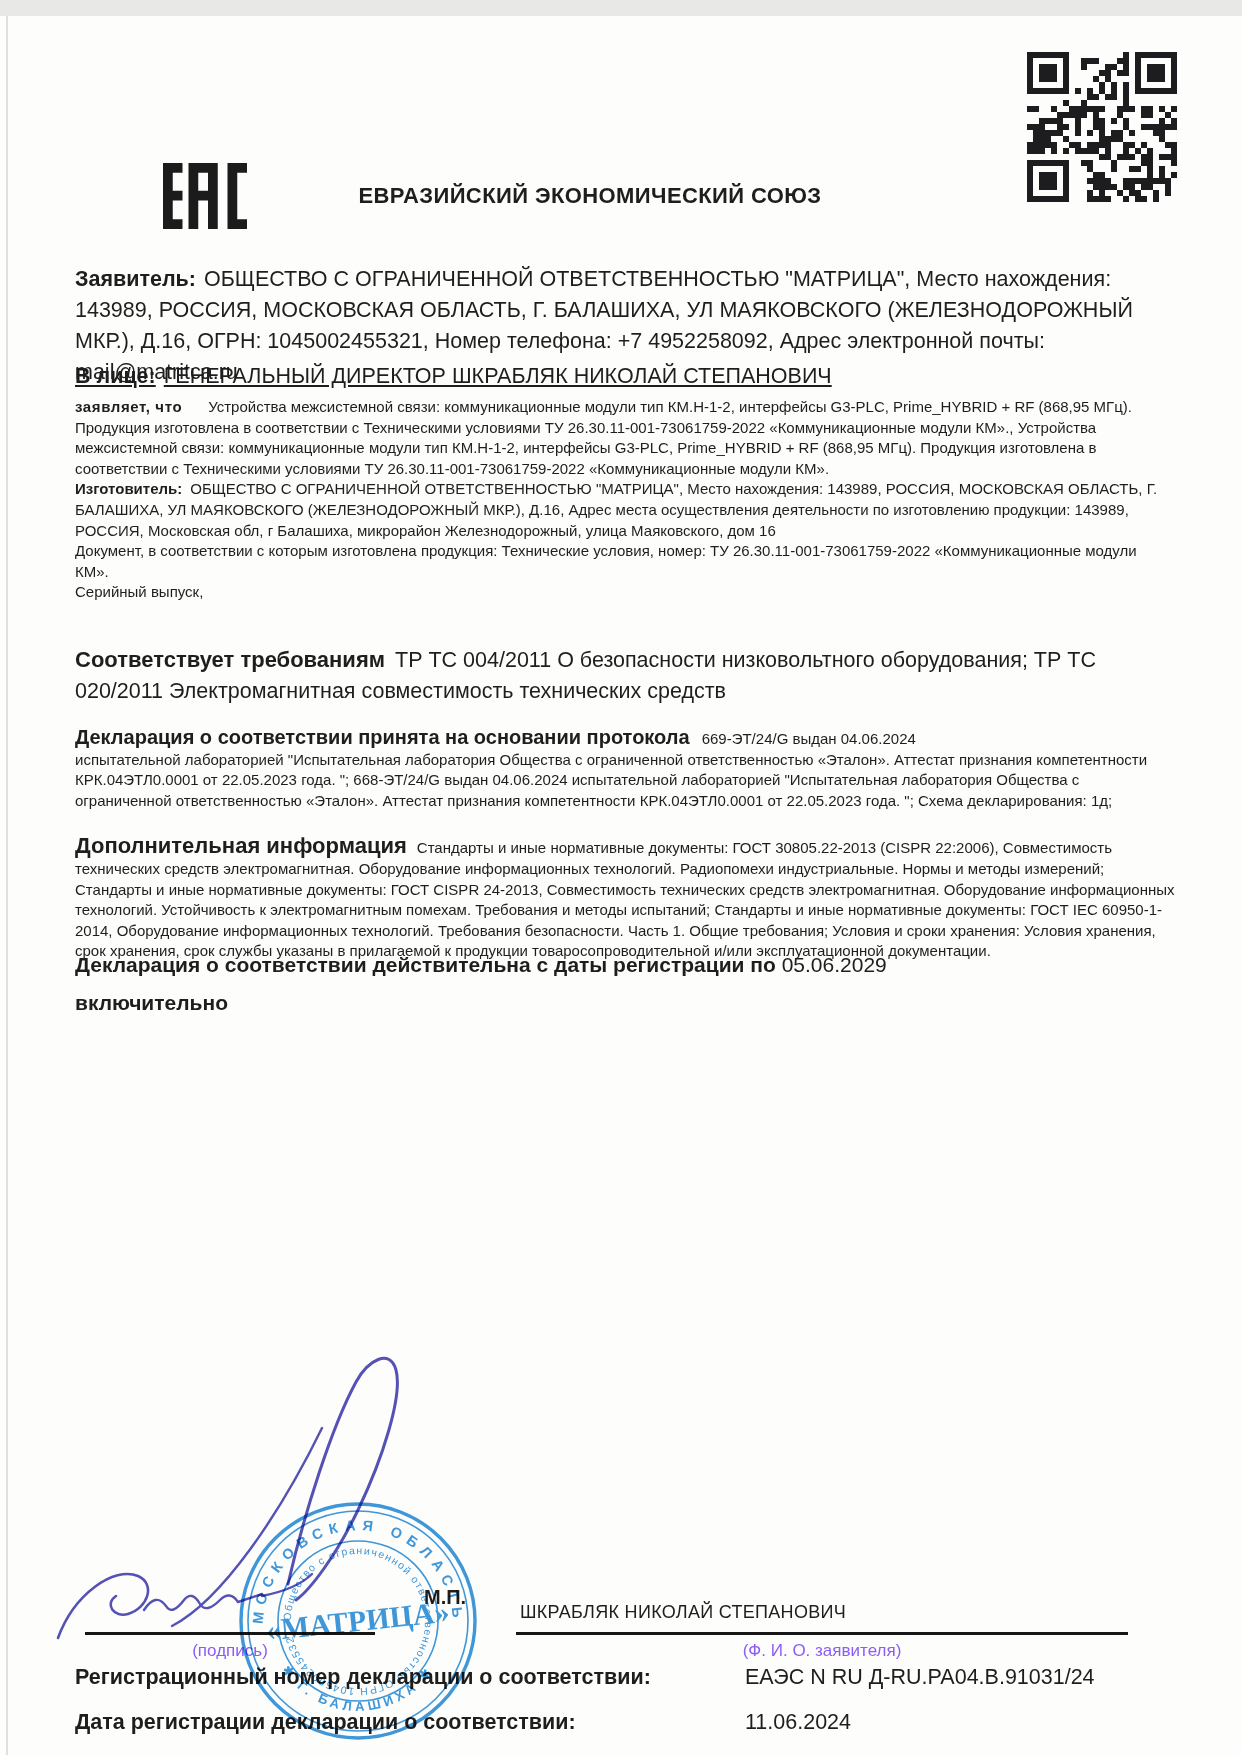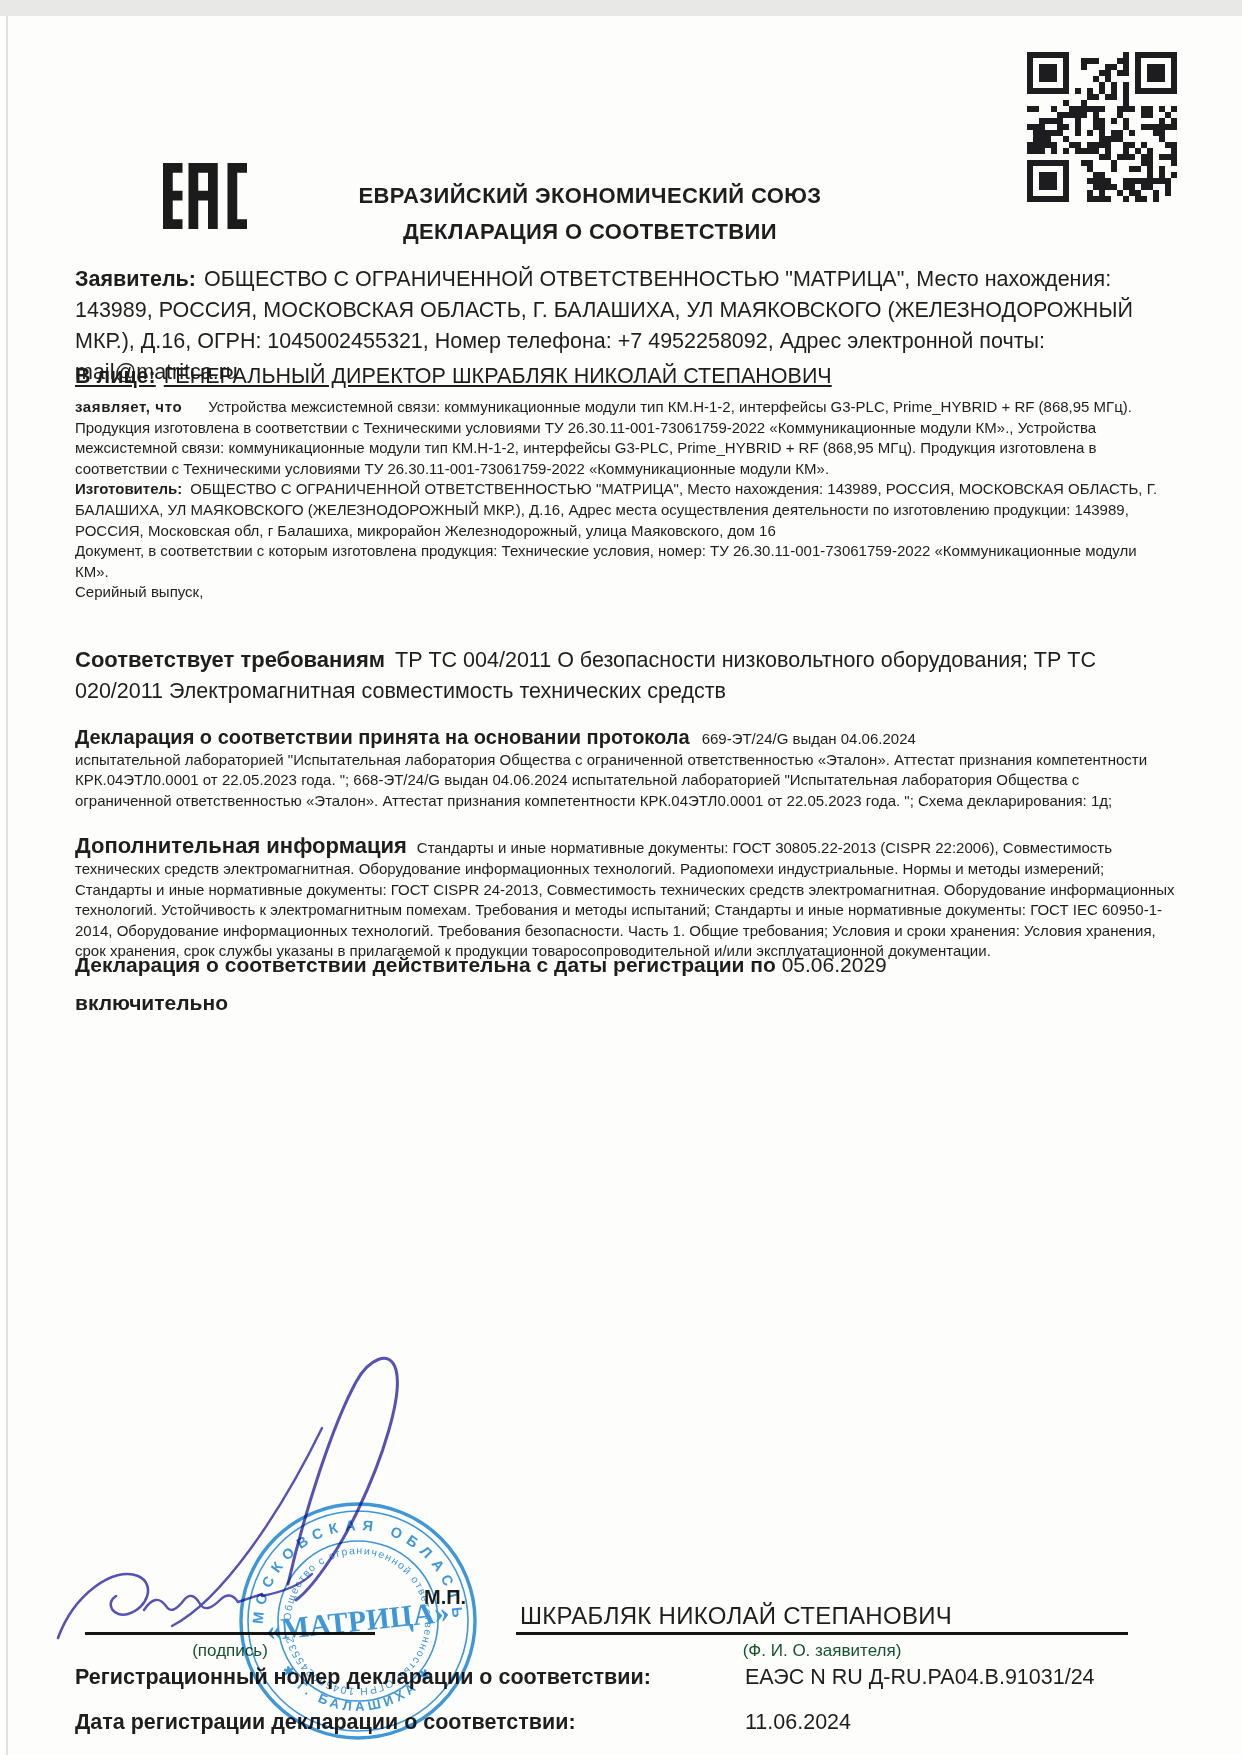--- a/index.html
+++ b/index.html
@@ -22,25 +22,25 @@
   .p6{left:75px;top:817px;width:1102px;}
   .p7{left:75px;top:930px;width:1096px;font-size:21px;line-height:38px;font-weight:700;}
   .p7 .val{font-weight:400;}
   b{font-weight:700;}
   .lbl{padding-right:8px;}
   .small{font-size:15px;line-height:20.6px;}
   .declare-label{font-size:15px;font-weight:700;padding-right:26px;letter-spacing:.6px;}
   .h20{font-size:20px;font-weight:700;padding-right:12px;}
   .h22{font-size:22px;font-weight:700;padding-right:10px;}
   .mp{left:424px;top:1570px;font-size:20px;font-weight:700;}
-  .name{left:520px;top:1586px;font-size:24px;letter-spacing:.3px;}
+  .name{left:520px;top:1586px;font-size:18px;letter-spacing:.3px;}
   .rule{height:3px;background:#161616;top:1616px;}
   .rule-sign{left:85px;width:290px;}
   .rule-name{left:516px;width:612px;}
-  .caption{top:1625px;font-size:17px;text-align:center;color:#14532d;}
+  .caption{top:1625px;font-size:17px;text-align:center;color:#8b5cf6;}
   .cap-sign{left:85px;width:290px;}
   .cap-name{left:516px;width:612px;}
   .reg-label{left:75px;font-size:21.5px;font-weight:700;}
   .reg-value{left:745px;font-size:21.5px;}
   .row1{top:1649px;}
   .row2{top:1694px;}
   .qr{left:1027px;top:36px;width:150px;height:150px;}
   .eac{left:163px;top:136px;}
   .stamp-svg{left:236px;top:1483px;mix-blend-mode:multiply;opacity:.92;}
   .sig-svg{left:52px;top:1292px;mix-blend-mode:multiply;opacity:.95;}
@@ -361,21 +361,20 @@
     <svg viewBox="0 0 112 88" width="84" height="88">
       <g fill="#1b1b1b">
         <path d="M0 0 H26 V13 H13 V37 H26 V50 H13 V75 H26 V88 H0 Z"></path>
         <path fill-rule="evenodd" d="M34 0 H73 V88 H60 V50 H47 V88 H34 Z M47 13 H60 V37 H47 Z"></path>
         <path d="M86 0 H112 V13 H99 V75 H112 V88 H86 Z"></path>
       </g>
     </svg>
   </div>
 
   <div class="abs title">ЕВРАЗИЙСКИЙ ЭКОНОМИЧЕСКИЙ СОЮЗ</div>
-  <div class="abs subtitle">ДЕКЛАРАЦИЯ О СООТВЕТСТВИИ</div>
 
   <div class="abs para p1"><b class="lbl">Заявитель:</b><span>ОБЩЕСТВО С ОГРАНИЧЕННОЙ ОТВЕТСТВЕННОСТЬЮ "МАТРИЦА", Место нахождения: 143989, РОССИЯ,  МОСКОВСКАЯ ОБЛАСТЬ, Г. БАЛАШИХА, УЛ МАЯКОВСКОГО (ЖЕЛЕЗНОДОРОЖНЫЙ МКР.), Д.16, ОГРН: 1045002455321, Номер телефона: +7 4952258092, Адрес электронной почты: mail@matritca.ru</span></div>
 
   <div class="abs para p2"><b class="lbl">В лице:</b><span>ГЕНЕРАЛЬНЫЙ ДИРЕКТОР ШКРАБЛЯК НИКОЛАЙ СТЕПАНОВИЧ</span></div>
 
   <div class="abs p3">
     <div><span class="declare-label">заявляет, что</span><span class="small">Устройства межсистемной связи: коммуникационные модули тип КМ.Н-1-2, интерфейсы G3-PLC, Prime_HYBRID + RF (868,95 МГц). Продукция изготовлена в соответствии с Техническими условиями ТУ 26.30.11-001-73061759-2022 «Коммуникационные модули КМ»., Устройства межсистемной связи: коммуникационные модули тип КМ.Н-1-2, интерфейсы G3-PLC, Prime_HYBRID + RF (868,95 МГц). Продукция изготовлена в соответствии с Техническими условиями ТУ 26.30.11-001-73061759-2022 «Коммуникационные модули КМ».</span></div>
     <div class="small"><b class="lbl">Изготовитель:</b><span>ОБЩЕСТВО С ОГРАНИЧЕННОЙ ОТВЕТСТВЕННОСТЬЮ "МАТРИЦА", Место нахождения: 143989, РОССИЯ,  МОСКОВСКАЯ ОБЛАСТЬ, Г. БАЛАШИХА, УЛ МАЯКОВСКОГО (ЖЕЛЕЗНОДОРОЖНЫЙ МКР.), Д.16, Адрес места осуществления деятельности по изготовлению продукции: 143989, РОССИЯ, Московская обл, г Балашиха, микрорайон Железнодорожный, улица Маяковского, дом 16</span></div>
     <div class="small">Документ, в соответствии с которым изготовлена продукция: Технические условия, номер: ТУ 26.30.11-001-73061759-2022 «Коммуникационные модули КМ».</div>
     <div class="small">Серийный выпуск,</div>

